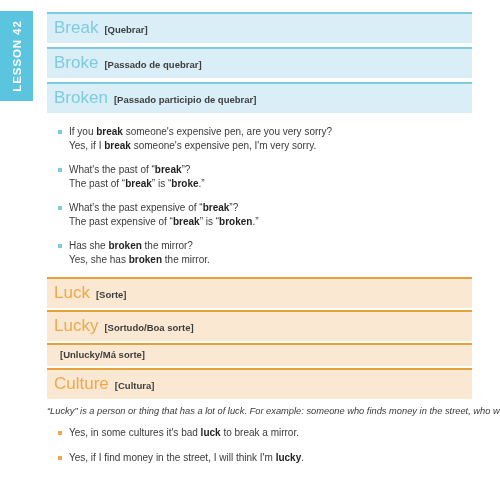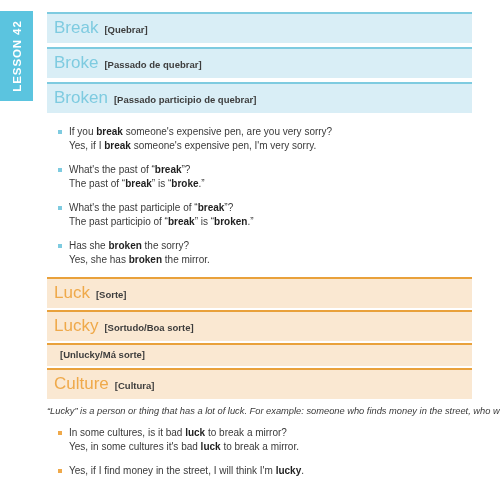--- a/index.html
+++ b/index.html
@@ -152,26 +152,26 @@
         <div class="qa-line"><span>If you </span><b>break</b><span> someone's expensive pen, are you very sorry?</span></div>
         <div class="qa-line"><span>Yes, if I </span><b>break</b><span> someone's expensive pen, I'm very sorry.</span></div>
       </li>
       <li class="qa-item">
         <span class="qa-bullet"></span>
         <div class="qa-line"><span>What's the past of “</span><b>break</b><span>”?</span></div>
         <div class="qa-line"><span>The past of “</span><b>break</b><span>” is “</span><b>broke</b><span>.”</span></div>
       </li>
       <li class="qa-item">
         <span class="qa-bullet"></span>
-        <div class="qa-line"><span>What's the past participle of “</span><b>break</b><span>”?</span></div>
-        <div class="qa-line"><span>The past participio of “</span><b>break</b><span>” is “</span><b>broken</b><span>.”</span></div>
-      </li>
-      <li class="qa-item">
-        <span class="qa-bullet"></span>
-        <div class="qa-line"><span>Has she </span><b>broken</b><span> the sorry?</span></div>
+        <div class="qa-line"><span>What's the past expensive of “</span><b>break</b><span>”?</span></div>
+        <div class="qa-line"><span>The past expensive of “</span><b>break</b><span>” is “</span><b>broken</b><span>.”</span></div>
+      </li>
+      <li class="qa-item">
+        <span class="qa-bullet"></span>
+        <div class="qa-line"><span>Has she </span><b>broken</b><span> the mirror?</span></div>
         <div class="qa-line"><span>Yes, she has </span><b>broken</b><span> the mirror.</span></div>
       </li>
     </ul>
 
   <div class="block-orange" id="orange-vocab">
       <div class="vocab-row orange">
         <span class="vocab-word">Luck</span>
         <span class="vocab-trans">[Sorte]</span>
       </div>
       <div class="vocab-row orange">
@@ -185,21 +185,20 @@
         <span class="vocab-word">Culture</span>
         <span class="vocab-trans">[Cultura]</span>
       </div>
     </div>
 
   <div class="note">“Lucky” is a person or thing that has a lot of luck. For example: someone who finds money in the street, who wins the lottery, etc.</div>
 
   <ul class="qa-list orange-list" id="orange-qa">
       <li class="qa-item">
         <span class="qa-bullet"></span>
-        <div class="qa-line"><span>In some cultures, is it bad </span><b>luck</b><span> to break a mirror?</span></div>
         <div class="qa-line"><span>Yes, in some cultures it's bad </span><b>luck</b><span> to break a mirror.</span></div>
       </li>
       <li class="qa-item">
         <span class="qa-bullet"></span>
         <div class="qa-line"><span>Yes, if I find money in the street, I will think I'm </span><b>lucky</b><span>.</span></div>
       </li>
     </ul>
 
 </div>
 

